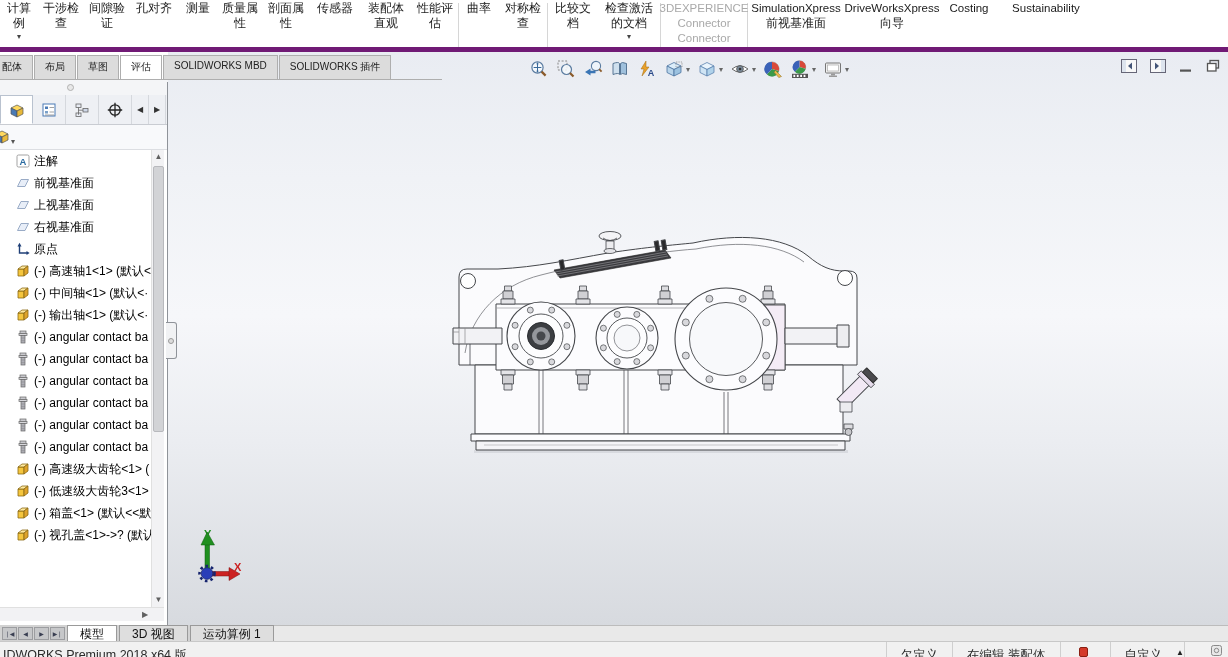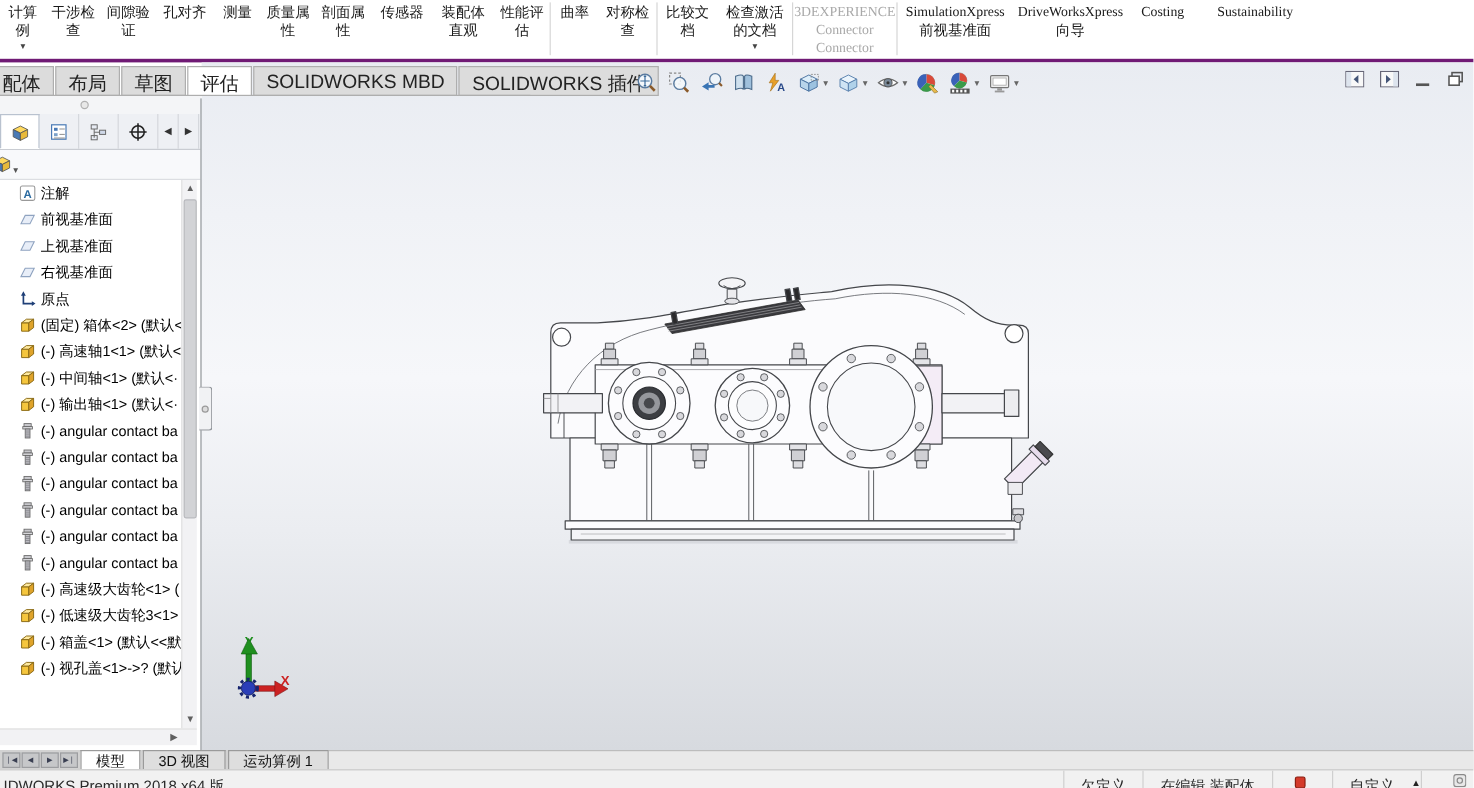--- a/index.html
+++ b/index.html
@@ -1,30 +1,30 @@
 <!DOCTYPE html>
 <html><head>
 <meta charset="utf-8">
 <style>
   * { margin:0; padding:0; box-sizing:border-box; }
   html,body { width:1228px; height:657px; overflow:hidden; }
   body { position:relative; font-family:"Liberation Sans","DejaVu Sans",sans-serif; background:#fff; font-size:12px; color:#1a1a1a; }
 
   
-  .cmdbar { position:absolute; left:0; top:0; width:1228px; height:52px; background:#fff; border-bottom:3px solid #701a75; display:flex; align-items:flex-start;font-family:Liberation Serif, serif; }
+  .cmdbar { position:absolute; left:0; top:0; width:1228px; height:52px; background:#fff; border-bottom:5px solid #701a75; display:flex; align-items:center; }
   .tbtn { height:52px; padding-top:3px; display:flex; flex-direction:column; align-items:center; text-align:center; cursor:default; position:relative; }
   .tbtn .tl { display:block; font-size:12px; line-height:15px; white-space:nowrap; }
   .tbtn .lat { font-size:11.5px; }
   .tbtn .dd { font-size:8px; color:#444; line-height:8px; margin-top:2px; }
   .tbtn.disabled .tl { color:#a9a9a9; }
   .tsep { width:1px; height:44px; margin-top:2px; background:#d6d6d6; flex:none; }
 
   
   .tabrow { position:absolute; left:0; top:52px; height:28px; display:flex; align-items:flex-end; }
-  .rtab { height:25px; padding:4px 10px 3px; background:#dcdcdc; border:1px solid #aeaeae; border-bottom:1px solid #aeaeae; margin-right:1px; font-size:16px; white-space:nowrap; color:#222; }
+  .rtab { height:25px; padding:4px 10px 3px; background:#dcdcdc; border:1px solid #aeaeae; border-bottom:1px solid #aeaeae; margin-right:1px; font-size:10px; white-space:nowrap; color:#222; }
   .rtab.active { background:#fff; border-bottom:1px solid #fff; }
   .rtab.first { padding-left:2px; border-left:none; }
   .tabrow-underline { position:absolute; left:0; top:79px; width:442px; height:1px; background:#aeaeae; }
 
   
   .viewport { position:absolute; left:168px; top:52px; width:1060px; height:573px;
     background:linear-gradient(180deg,#e9ecf2 0%, #f0f2f6 22%, #f6f7fa 46%, #ebedf1 68%, #d7dadf 100%); }
 
   
   .headsup { position:absolute; left:528px; top:55px; height:28px; display:flex; align-items:center; gap:5px; }
@@ -404,26 +404,20 @@
         <svg width="14" height="14">
           <use href="#sym-plane"></use>
         </svg>
         <span>右视基准面</span>
       </div>
     <div class="trow">
         <svg width="14" height="14">
           <use href="#sym-origin"></use>
         </svg>
         <span>原点</span>
-      </div>
-    <div class="trow">
-        <svg width="14" height="14">
-          <use href="#sym-component"></use>
-        </svg>
-        <span>(固定) 箱体&lt;2&gt; (默认&lt;</span>
       </div>
     <div class="trow">
         <svg width="14" height="14">
           <use href="#sym-component"></use>
         </svg>
         <span>(-) 高速轴1&lt;1&gt; (默认&lt;</span>
       </div>
     <div class="trow">
         <svg width="14" height="14">
           <use href="#sym-component"></use>

